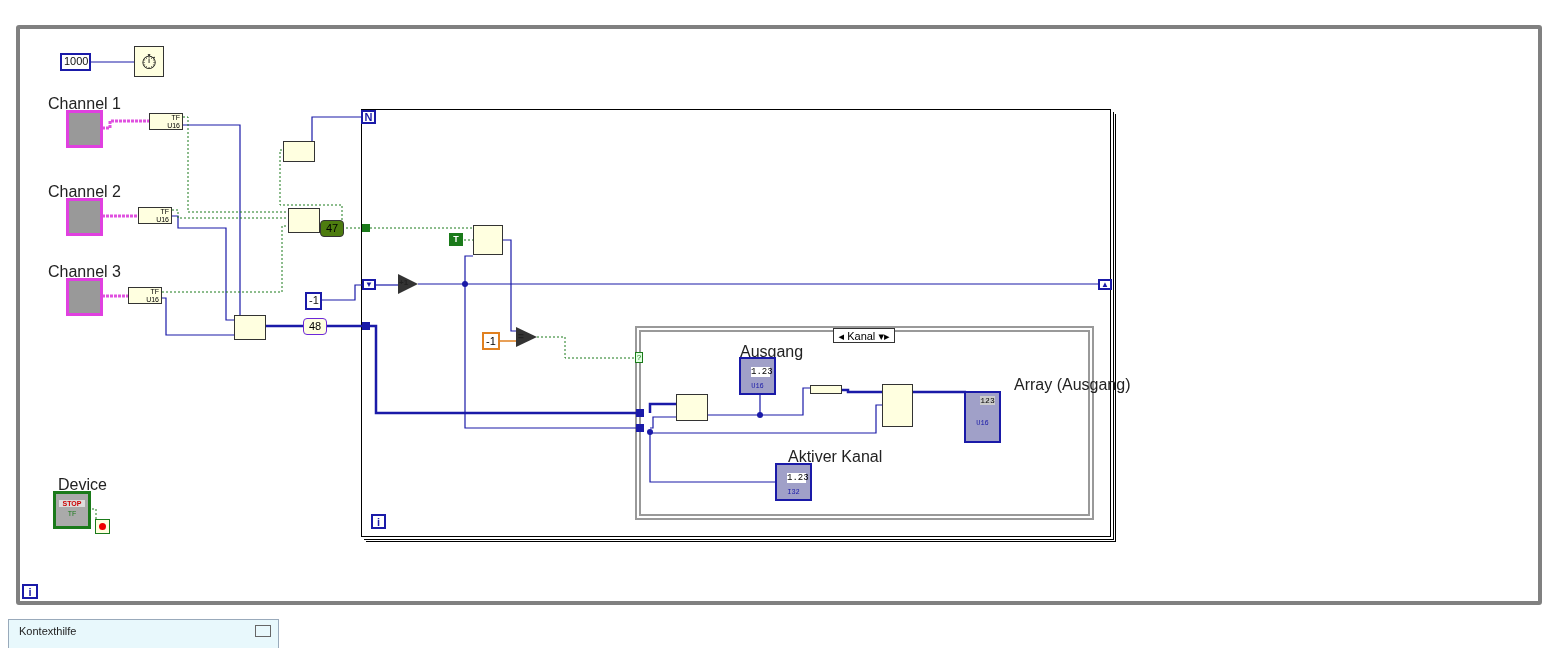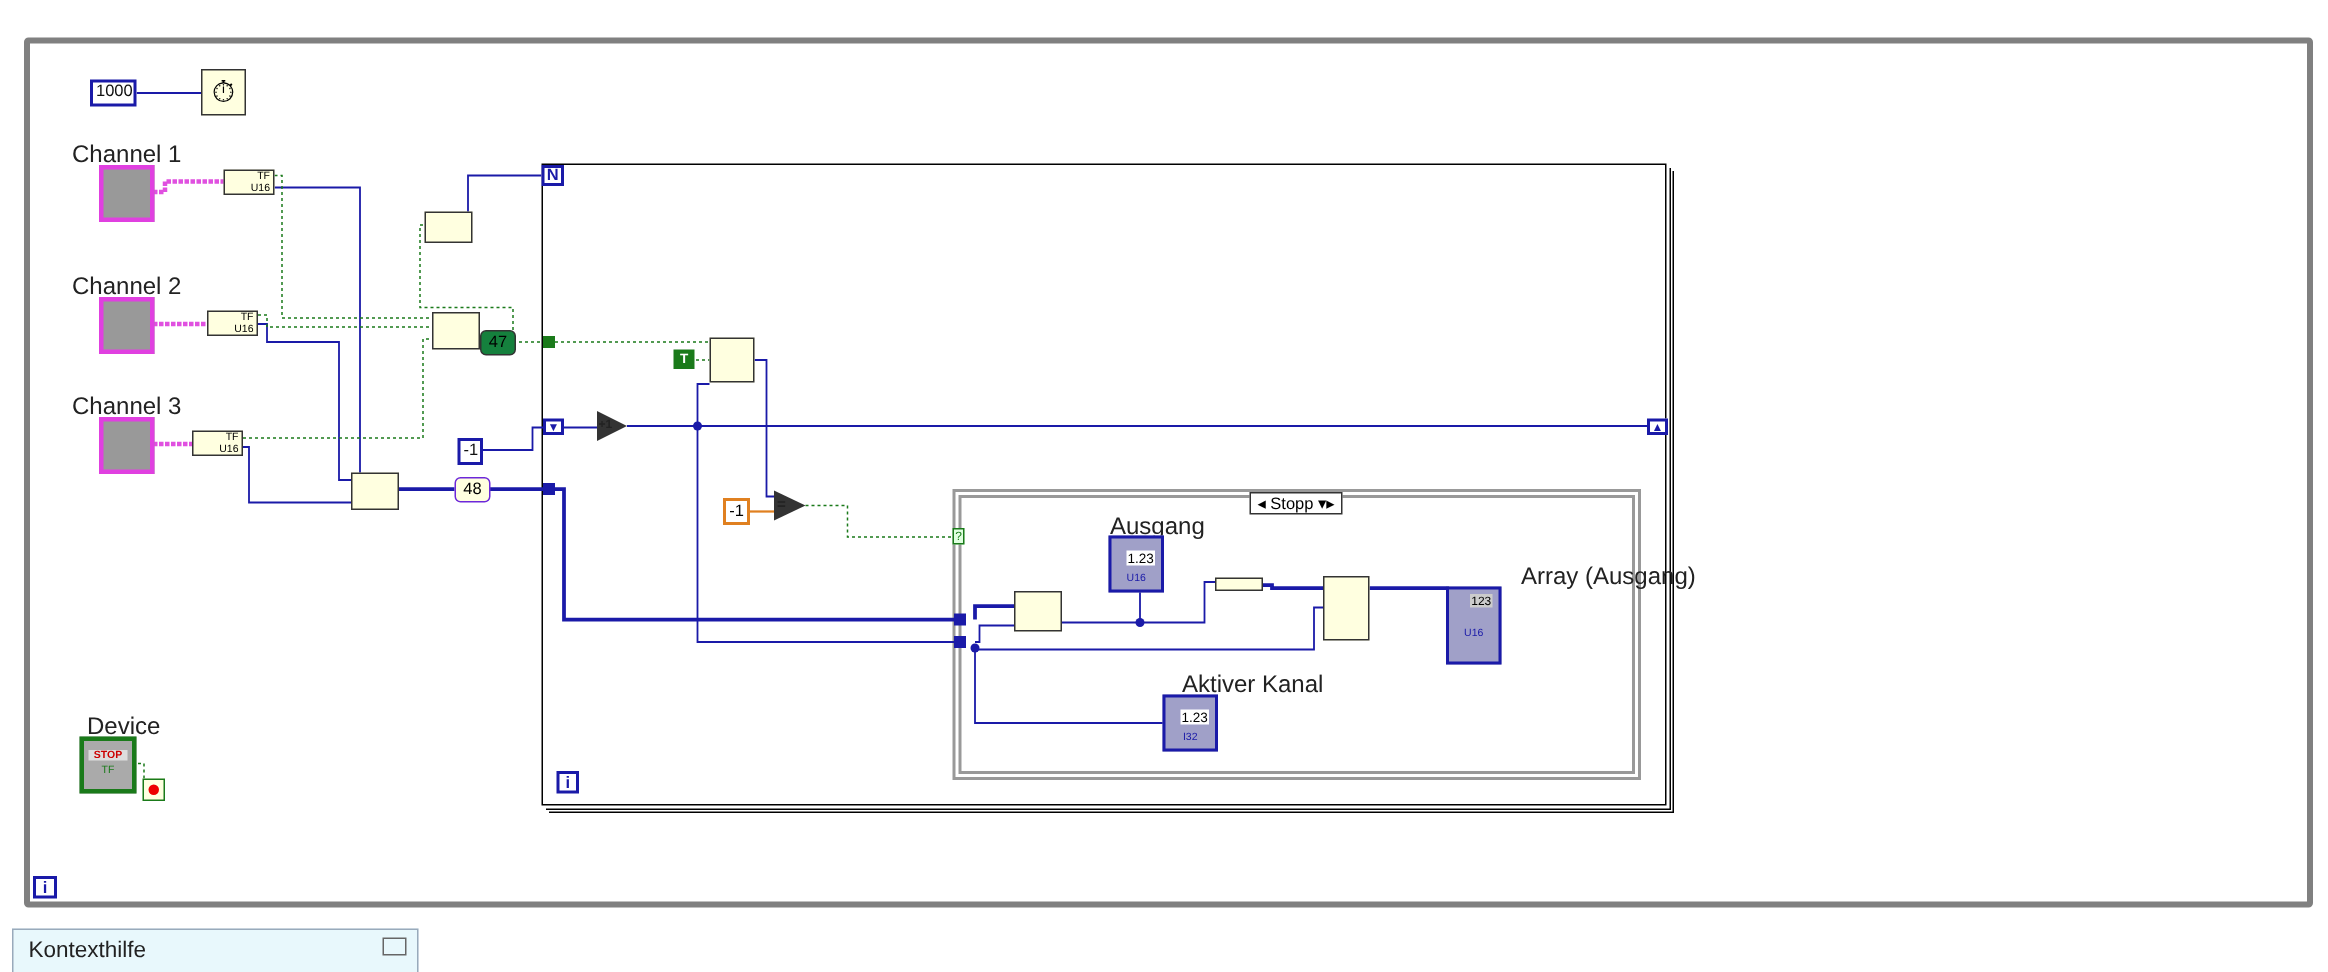--- a/index.html
+++ b/index.html
@@ -1,21 +1,21 @@
 <!DOCTYPE html>
 <html><head>
 <meta charset="utf-8">
 <style>
   body{margin:0;width:1552px;height:648px;background:#fff;position:relative;overflow:hidden;font-family:"Liberation Sans",sans-serif;}
   .abs{position:absolute;}
   .lbl{position:absolute;font-size:16px;color:#222;white-space:nowrap;}
   .node{position:absolute;background:#ffffe0;border:1px solid #333;box-sizing:border-box;}
   .const{position:absolute;border:2px solid #1a1aa8;background:#fff;font-size:11px;color:#111;box-sizing:border-box;padding:0 2px;line-height:13px;}
   .ctrl{position:absolute;background:#e060e0;box-sizing:border-box;}
-  .ind{position:absolute;border:2px solid #1a1aa8;background:#a0a0c8;box-sizing:border-box;}
+  .ind{position:absolute;border:2px solid #1a1aa8;background:#a0a0c8;box-sizing:border-box;font-family:Liberation Mono, monospace;}
   svg{position:absolute;left:0;top:0;}
 </style>
 </head>
 <body>
 
 <div class="abs" style="left:16px;top:25px;width:1526px;height:580px;border:4px solid #808080;border-radius:3px;box-sizing:border-box;"></div>
 <div class="abs" style="left:22px;top:584px;width:16px;height:15px;border:2px solid #1a1aa8;background:#fff;color:#1a1aa8;font-size:11px;font-weight:bold;text-align:center;line-height:13px;box-sizing:border-box;">i</div>
 
 <div class="abs" style="left:361px;top:109px;width:748px;height:426px;border:1px solid #000;box-shadow:2px 2px 0 #fff,3px 3px 0 #000,4px 4px 0 #fff,5px 5px 0 #000;"></div>
 
@@ -81,42 +81,42 @@
 <div class="lbl" style="left:48px;top:263px;">Channel 3</div>
 <div class="ctrl" style="left:66px;top:278px;width:37px;height:38px;border:3px solid #e040e0;background:#999;"></div>
 
 <div class="node" style="left:149px;top:113px;width:34px;height:17px;font-size:7px;line-height:8px;text-align:right;padding-right:2px;"><span>TF</span><br><span>U16</span></div>
 <div class="node" style="left:138px;top:207px;width:34px;height:17px;font-size:7px;line-height:8px;text-align:right;padding-right:2px;"><span>TF</span><br><span>U16</span></div>
 <div class="node" style="left:128px;top:287px;width:34px;height:17px;font-size:7px;line-height:8px;text-align:right;padding-right:2px;"><span>TF</span><br><span>U16</span></div>
 
 <div class="node" style="left:283px;top:141px;width:32px;height:21px;"></div>
 <div class="node" style="left:288px;top:208px;width:32px;height:25px;"></div>
 <div class="node" style="left:234px;top:315px;width:32px;height:25px;"></div>
-<div class="abs" style="left:320px;top:220px;width:22px;height:15px;border:1px solid #333;border-radius:4px;background:#15803d;font-size:11px;text-align:center;line-height:15px;">47</div>
+<div class="abs" style="left:320px;top:220px;width:22px;height:15px;border:1px solid #333;border-radius:4px;background:#4d7c0f;font-size:11px;text-align:center;line-height:15px;">47</div>
 <div class="abs" style="left:303px;top:318px;width:22px;height:15px;border:1px solid #6d28d9;border-radius:4px;background:#ffffe0;font-size:11px;text-align:center;line-height:15px;">48</div>
 
 <div class="abs" style="left:361px;top:110px;width:15px;height:14px;border:2px solid #1a1aa8;background:#fff;color:#1a1aa8;font-size:11px;font-weight:bold;text-align:center;line-height:11px;box-sizing:border-box;">N</div>
 <div class="abs" style="left:371px;top:514px;width:15px;height:15px;border:2px solid #1a1aa8;background:#fff;color:#1a1aa8;font-size:11px;font-weight:bold;text-align:center;line-height:12px;box-sizing:border-box;">i</div>
 <div class="abs" style="left:362px;top:224px;width:8px;height:8px;background:#1a7a1a;"></div>
 <div class="abs" style="left:362px;top:322px;width:8px;height:8px;background:#1a1aa8;"></div>
 <div class="abs" style="left:362px;top:279px;width:14px;height:11px;border:2px solid #1a1aa8;background:#fff;color:#1a1aa8;font-size:8px;text-align:center;line-height:8px;box-sizing:border-box;">▼</div>
 <div class="abs" style="left:1098px;top:279px;width:14px;height:11px;border:2px solid #1a1aa8;background:#fff;color:#1a1aa8;font-size:8px;text-align:center;line-height:8px;box-sizing:border-box;">▲</div>
 <div class="const" style="left:305px;top:292px;width:17px;height:18px;">-1</div>
 
 <div class="abs" style="left:398px;top:274px;width:0;height:0;border-top:10px solid transparent;border-bottom:10px solid transparent;border-left:20px solid #333;"></div>
 <div class="lbl" style="left:399px;top:278px;font-size:8px;font-weight:bold;">+1</div>
 
 <div class="abs" style="left:449px;top:233px;width:14px;height:13px;background:#1a7a1a;color:#fff;font-size:9px;font-weight:bold;text-align:center;line-height:13px;">T</div>
 <div class="node" style="left:473px;top:225px;width:30px;height:30px;"></div>
 
 <div class="abs" style="left:482px;top:332px;width:18px;height:18px;border:2px solid #e08020;background:#fff;font-size:11px;text-align:center;line-height:14px;box-sizing:border-box;">-1</div>
 <div class="abs" style="left:516px;top:327px;width:0;height:0;border-top:10px solid transparent;border-bottom:10px solid transparent;border-left:21px solid #333;"></div>
 <div class="lbl" style="left:518px;top:331px;font-size:10px;font-weight:bold;">=</div>
 
-<div class="abs" style="left:833px;top:328px;width:62px;height:15px;border:1px solid #333;background:#fff;font-size:11px;text-align:center;line-height:15px;box-sizing:border-box;"><span>◂</span> <span>Stopp</span> <span>▾▸</span></div>
+<div class="abs" style="left:833px;top:328px;width:62px;height:15px;border:1px solid #333;background:#fff;font-size:11px;text-align:center;line-height:15px;box-sizing:border-box;"><span>◂</span> <span>Kanal</span> <span>▾▸</span></div>
 <div class="abs" style="left:635px;top:352px;width:8px;height:11px;border:1px solid #1a7a1a;background:#e0ffe0;font-size:8px;color:#1a7a1a;text-align:center;line-height:10px;box-sizing:border-box;">?</div>
 <div class="abs" style="left:636px;top:409px;width:8px;height:8px;background:#1a1aa8;"></div>
 <div class="abs" style="left:636px;top:424px;width:8px;height:8px;background:#1a1aa8;"></div>
 
 <div class="node" style="left:676px;top:394px;width:32px;height:27px;"></div>
 <div class="node" style="left:810px;top:385px;width:32px;height:9px;"></div>
 <div class="node" style="left:882px;top:384px;width:31px;height:43px;"></div>
 
 <div class="lbl" style="left:740px;top:343px;">Ausgang</div>
 <div class="ind" style="left:739px;top:357px;width:37px;height:38px;">
@@ -139,15 +139,15 @@
 <div class="lbl" style="left:58px;top:476px;">Device</div>
 <div class="abs" style="left:53px;top:491px;width:38px;height:38px;border:3px solid #1a7a1a;background:#aaa;box-sizing:border-box;">
     <div style="margin:6px 3px 0 3px;background:#ddd;color:#c00;font-size:7px;font-weight:bold;text-align:center;">STOP</div>
     <div style="font-size:7px;text-align:center;color:#1a7a1a;margin-top:3px;">TF</div>
   </div>
 <div class="abs" style="left:95px;top:519px;width:15px;height:15px;border:1px solid #1a7a1a;background:#ffffe0;box-sizing:border-box;">
     <div style="margin:3px;width:7px;height:7px;border-radius:50%;background:#e00;"></div>
   </div>
 
 <div class="abs" style="left:8px;top:619px;width:271px;height:30px;border:1px solid #9ab;background:#e8f8fc;box-sizing:border-box;">
-  <span class="lbl" style="left:10px;top:5px;font-size:15px;">Kontexthilfe</span>
+  <span class="lbl" style="left:10px;top:5px;font-size:11px;">Kontexthilfe</span>
   <span class="abs" style="left:246px;top:5px;width:14px;height:10px;border:1px solid #666;"></span>
 </div>
 
 </body></html>

